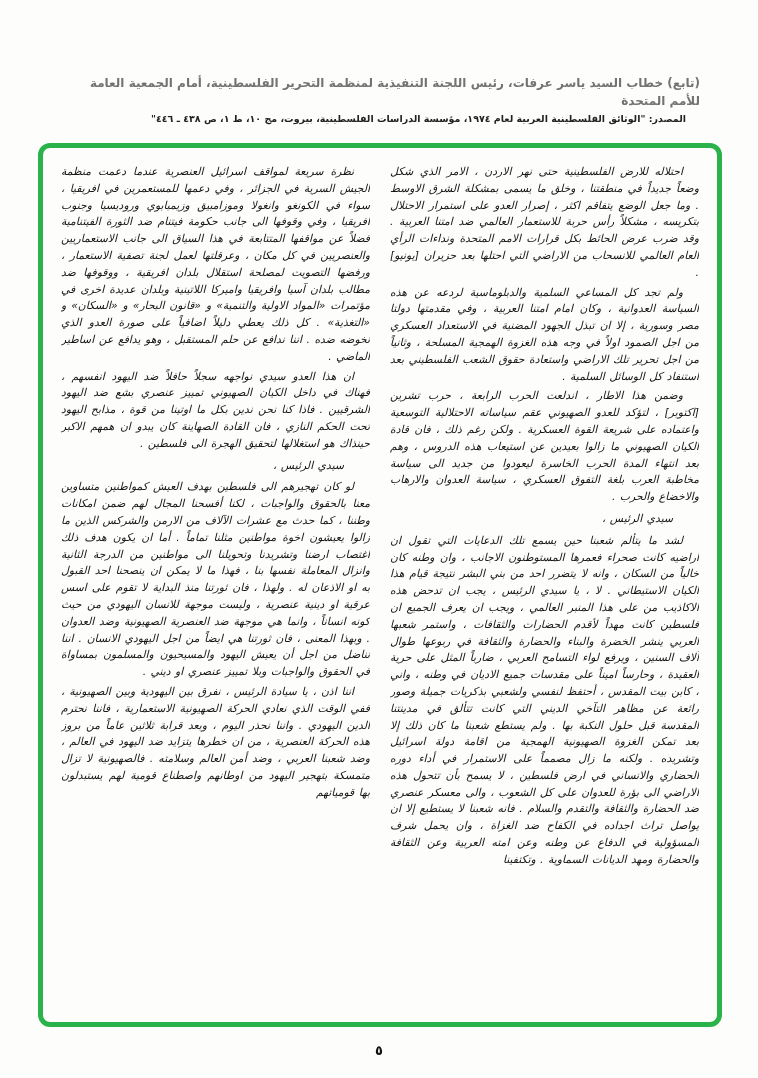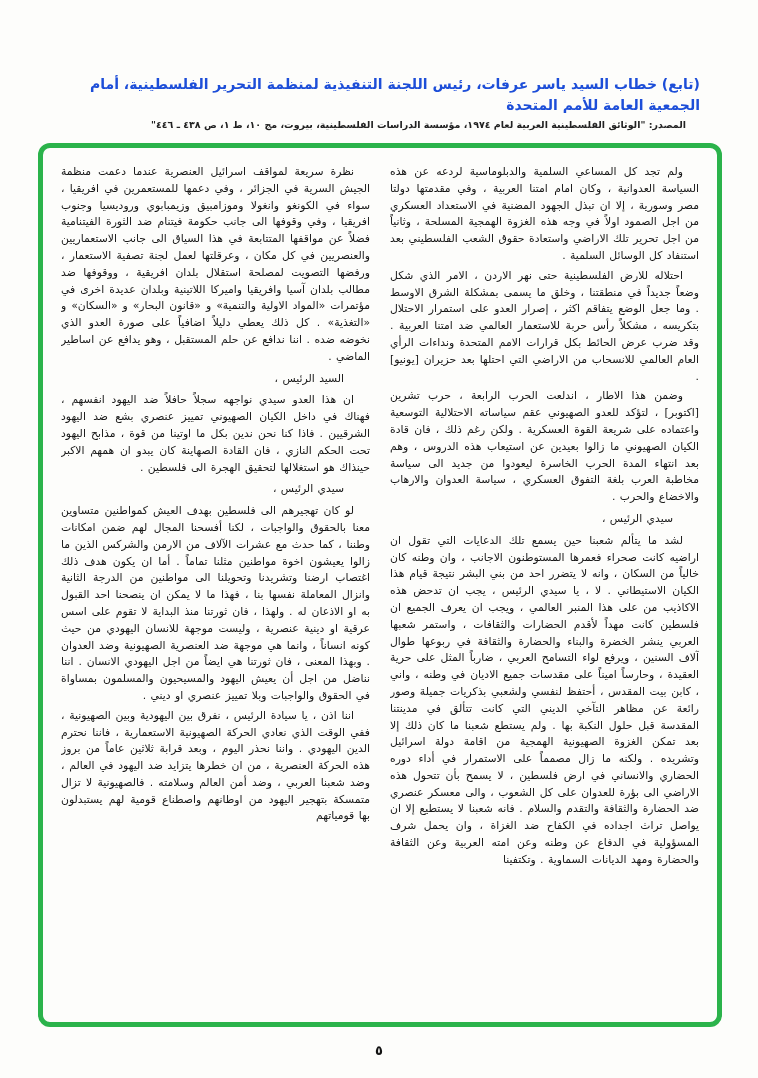--- a/index.html
+++ b/index.html
@@ -17,23 +17,23 @@
     color:#1b1b1b;
   }
   .header{
     position:absolute;
     top:74px; left:58px; right:58px;
     direction:rtl;
     text-align:right;
   }
   .header .title{
     font-weight:bold;
-    font-size:14px;
+    font-size:12px;
     line-height:1.5;
-    color:#1d4ed8;
+    color:#737373;
   }
   .header .source{
     margin-top:3px;
     padding-right:14px;
     font-weight:bold;
     font-size:9.5px;
     color:#222;
   }
   .frame{
     position:absolute;
@@ -53,20 +53,21 @@
     overflow:hidden;
   }
   .col{
     flex:1 1 0;
     direction:rtl;
     text-align:justify;
     font-size:10.8px;
     line-height:16.8px;
     color:#161616;
     overflow:hidden;
+    font-style:italic;
   }
   .para{
     margin:0 0 3px 0;
     text-indent:16px;
     word-spacing:1px;
   }
   .para.salute{
     text-indent:26px;
     margin:5px 0 5px 0;
   }
@@ -85,29 +86,28 @@
 <div class="page">
 
   <div class="header">
     <div class="title">(تابع) خطاب السيد ياسر عرفات، رئيس اللجنة التنفيذية لمنظمة التحرير الفلسطينية، أمام الجمعية العامة للأمم المتحدة</div>
     <div class="source">المصدر: "الوثائق الفلسطينية العربية لعام ١٩٧٤، مؤسسة الدراسات الفلسطينية، بيروت، مج ١٠، ط ١، ص ٤٣٨ ـ ٤٤٦"</div>
   </div>
 
   <div class="frame">
     <div class="cols">
       <div class="col">
+          <p class="para">احتلاله للارض الفلسطينية حتى نهر الاردن ، الامر الذي شكل وضعاً جديداً في منطقتنا ، وخلق ما يسمى بمشكلة الشرق الاوسط . وما جعل الوضع يتفاقم اكثر ، إصرار العدو على استمرار الاحتلال بتكريسه ، مشكلاً رأس حربة للاستعمار العالمي ضد امتنا العربية . وقد ضرب عرض الحائط بكل قرارات الامم المتحدة ونداءات الرأي العام العالمي للانسحاب من الاراضي التي احتلها بعد حزيران [يونيو] .</p>
           <p class="para">ولم تجد كل المساعي السلمية والدبلوماسية لردعه عن هذه السياسة العدوانية ، وكان امام امتنا العربية ، وفي مقدمتها دولتا مصر وسورية ، إلا ان تبذل الجهود المضنية في الاستعداد العسكري من اجل الصمود اولاً في وجه هذه الغزوة الهمجية المسلحة ، وثانياً من اجل تحرير تلك الاراضي واستعادة حقوق الشعب الفلسطيني بعد استنفاد كل الوسائل السلمية .</p>
-          <p class="para">احتلاله للارض الفلسطينية حتى نهر الاردن ، الامر الذي شكل وضعاً جديداً في منطقتنا ، وخلق ما يسمى بمشكلة الشرق الاوسط . وما جعل الوضع يتفاقم اكثر ، إصرار العدو على استمرار الاحتلال بتكريسه ، مشكلاً رأس حربة للاستعمار العالمي ضد امتنا العربية . وقد ضرب عرض الحائط بكل قرارات الامم المتحدة ونداءات الرأي العام العالمي للانسحاب من الاراضي التي احتلها بعد حزيران [يونيو] .</p>
           <p class="para">وضمن هذا الاطار ، اندلعت الحرب الرابعة ، حرب تشرين [اكتوبر] ، لتؤكد للعدو الصهيوني عقم سياساته الاحتلالية التوسعية واعتماده على شريعة القوة العسكرية . ولكن رغم ذلك ، فان قادة الكيان الصهيوني ما زالوا بعيدين عن استيعاب هذه الدروس ، وهم بعد انتهاء المدة الحرب الخاسرة ليعودوا من جديد الى سياسة مخاطبة العرب بلغة التفوق العسكري ، سياسة العدوان والارهاب والاخضاع والحرب .</p>
           <p class="para salute">سيدي الرئيس ،</p>
           <p class="para">لشد ما يتألم شعبنا حين يسمع تلك الدعايات التي تقول ان اراضيه كانت صحراء فعمرها المستوطنون الاجانب ، وان وطنه كان خالياً من السكان ، وانه لا يتضرر احد من بني البشر نتيجة قيام هذا الكيان الاستيطاني . لا ، يا سيدي الرئيس ، يجب ان تدحض هذه الاكاذيب من على هذا المنبر العالمي ، ويجب ان يعرف الجميع ان فلسطين كانت مهداً لأقدم الحضارات والثقافات ، واستمر شعبها العربي ينشر الخضرة والبناء والحضارة والثقافة في ربوعها طوال آلاف السنين ، ويرفع لواء التسامح العربي ، ضارباً المثل على حرية العقيدة ، وحارساً اميناً على مقدسات جميع الاديان في وطنه ، واني ، كابن بيت المقدس ، أحتفظ لنفسي ولشعبي بذكريات جميلة وصور رائعة عن مظاهر التآخي الديني التي كانت تتألق في مدينتنا المقدسة قبل حلول النكبة بها . ولم يستطع شعبنا ما كان ذلك إلا بعد تمكن الغزوة الصهيونية الهمجية من اقامة دولة اسرائيل وتشريده . ولكنه ما زال مصمماً على الاستمرار في أداء دوره الحضاري والانساني في ارض فلسطين ، لا يسمح بأن تتحول هذه الاراضي الى بؤرة للعدوان على كل الشعوب ، والى معسكر عنصري ضد الحضارة والثقافة والتقدم والسلام . فانه شعبنا لا يستطيع إلا ان يواصل تراث اجداده في الكفاح ضد الغزاة ، وان يحمل شرف المسؤولية في الدفاع عن وطنه وعن امته العربية وعن الثقافة والحضارة ومهد الديانات السماوية . وتكتفينا</p>
         </div>
       <div class="col">
           <p class="para">نظرة سريعة لمواقف اسرائيل العنصرية عندما دعمت منظمة الجيش السرية في الجزائر ، وفي دعمها للمستعمرين في افريقيا ، سواء في الكونغو وانغولا وموزامبيق وزيمبابوي وروديسيا وجنوب افريقيا ، وفي وقوفها الى جانب حكومة فيتنام ضد الثورة الفيتنامية فضلاً عن مواقفها المتتابعة في هذا السياق الى جانب الاستعماريين والعنصريين في كل مكان ، وعرقلتها لعمل لجنة تصفية الاستعمار ، ورفضها التصويت لمصلحة استقلال بلدان افريقية ، ووقوفها ضد مطالب بلدان آسيا وافريقيا واميركا اللاتينية وبلدان عديدة اخرى في مؤتمرات «المواد الاولية والتنمية» و «قانون البحار» و «السكان» و «التغذية» . كل ذلك يعطي دليلاً اضافياً على صورة العدو الذي نخوضه ضده . اننا ندافع عن حلم المستقبل ، وهو يدافع عن اساطير الماضي .</p>
-          <p class="para salute">السيد الرئيس ،</p>
           <p class="para">ان هذا العدو سيدي نواجهه سجلاً حافلاً ضد اليهود انفسهم ، فهناك في داخل الكيان الصهيوني تمييز عنصري بشع ضد اليهود الشرقيين . فاذا كنا نحن ندين بكل ما اوتينا من قوة ، مذابح اليهود تحت الحكم النازي ، فان القادة الصهاينة كان يبدو ان همهم الاكبر حينذاك هو استغلالها لتحقيق الهجرة الى فلسطين .</p>
           <p class="para salute">سيدي الرئيس ،</p>
           <p class="para">لو كان تهجيرهم الى فلسطين بهدف العيش كمواطنين متساوين معنا بالحقوق والواجبات ، لكنا أفسحنا المجال لهم ضمن امكانات وطننا ، كما حدث مع عشرات الآلاف من الارمن والشركس الذين ما زالوا يعيشون اخوة مواطنين مثلنا تماماً . أما ان يكون هدف ذلك اغتصاب ارضنا وتشريدنا وتحويلنا الى مواطنين من الدرجة الثانية وانزال المعاملة نفسها بنا ، فهذا ما لا يمكن ان ينصحنا احد القبول به او الاذعان له . ولهذا ، فان ثورتنا منذ البداية لا تقوم على اسس عرقية او دينية عنصرية ، وليست موجهة للانسان اليهودي من حيث كونه انساناً ، وانما هي موجهة ضد العنصرية الصهيونية وضد العدوان . وبهذا المعنى ، فان ثورتنا هي ايضاً من اجل اليهودي الانسان . اننا نناضل من اجل أن يعيش اليهود والمسيحيون والمسلمون بمساواة في الحقوق والواجبات وبلا تمييز عنصري او ديني .</p>
           <p class="para">اننا اذن ، يا سيادة الرئيس ، نفرق بين اليهودية وبين الصهيونية ، ففي الوقت الذي نعادي الحركة الصهيونية الاستعمارية ، فاننا نحترم الدين اليهودي . واننا نحذر اليوم ، وبعد قرابة ثلاثين عاماً من بروز هذه الحركة العنصرية ، من ان خطرها يتزايد ضد اليهود في العالم ، وضد شعبنا العربي ، وضد أمن العالم وسلامته . فالصهيونية لا تزال متمسكة بتهجير اليهود من اوطانهم واصطناع قومية لهم يستبدلون بها قومياتهم</p>
         </div>
     </div>
   </div>
 
   <div class="pagenum">٥</div>
 

